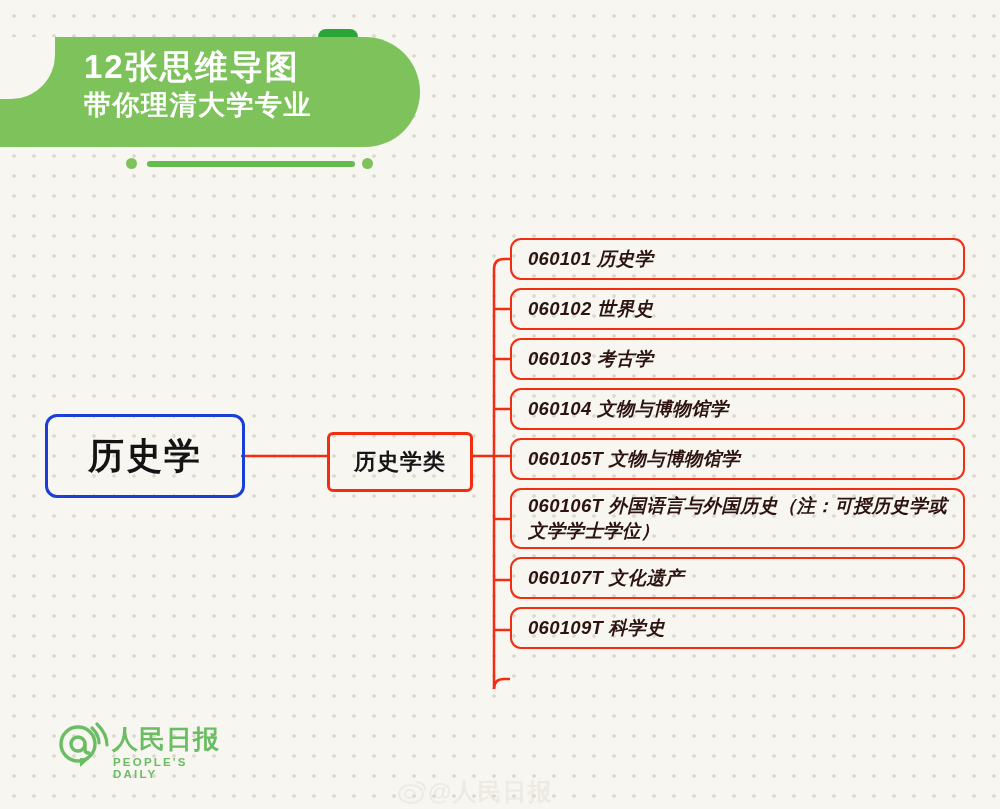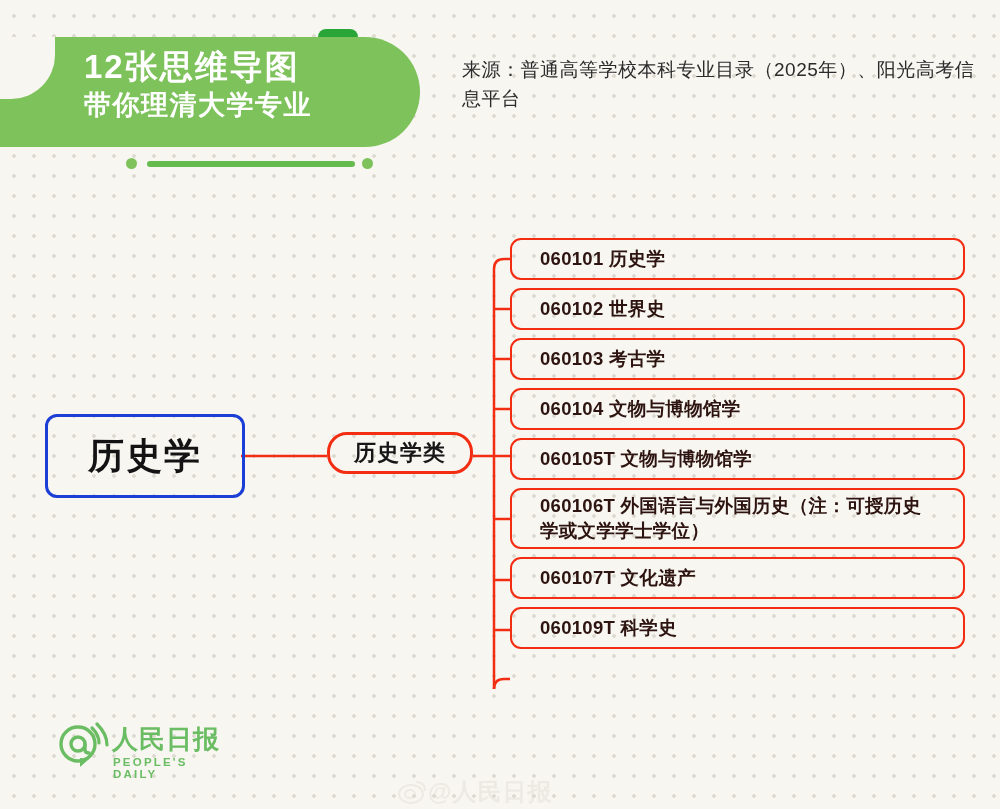--- a/index.html
+++ b/index.html
@@ -178,23 +178,23 @@
     font-size: 36px;
     font-weight: bold;
     color: #131313;
     letter-spacing: 2px;
   }
   .node-cat {
     position: absolute;
     left: 327px;
     top: 432px;
     width: 146px;
-    height: 42px;
+    height: 60px;
     border: 3px solid #f22d12;
-    border-radius: 20px;
+    border-radius: 6px;
     background: transparent;
     display: flex;
     align-items: center;
     justify-content: center;
     box-sizing: border-box;
   }
   .node-cat span {
     font-size: 22px;
     font-weight: bold;
     color: #161616;
@@ -208,23 +208,24 @@
     width: 455px;
   }
   .leaf {
     position: relative;
     box-sizing: border-box;
     width: 455px;
     border: 2.5px solid #f22d12;
     border-radius: 11px;
     background: transparent;
     margin-bottom: 8px;
-    padding: 0 28px;
+    padding: 0 16px;
     display: flex;
     align-items: center;
+    font-style: italic;
   }
   .leaf.h1 { height: 42px; }
   .leaf.h2 { height: 61px; }
   .leaf span {
     font-size: 18.5px;
     font-weight: bold;
     color: #2d1410;
     line-height: 1.35;
     letter-spacing: 0.3px;
   }
@@ -293,21 +294,20 @@
     </div>
     <div class="banner-title">
       <span class="line1">12张思维导图</span>
       <span class="line2">带你理清大学专业</span>
     </div>
     <div class="accent-dot-left"></div>
     <div class="accent-bar"></div>
     <div class="accent-dot-right"></div>
   </div>
 
-  <div class="source-note">来源：普通高等学校本科专业目录（2025年）、阳光高考信息平台</div>
 
   <div class="mindmap">
 
     <svg class="svg-links" width="1000" height="809">
 
       <path d="M241,456 L327,456" stroke="#f22d12" stroke-width="2.5" fill="none"></path>
 
       <path d="M473,456 L494,456" stroke="#f22d12" stroke-width="2.5" fill="none"></path>
 
       <path d="M494,269 L494,689" stroke="#f22d12" stroke-width="2.5" fill="none"></path>

